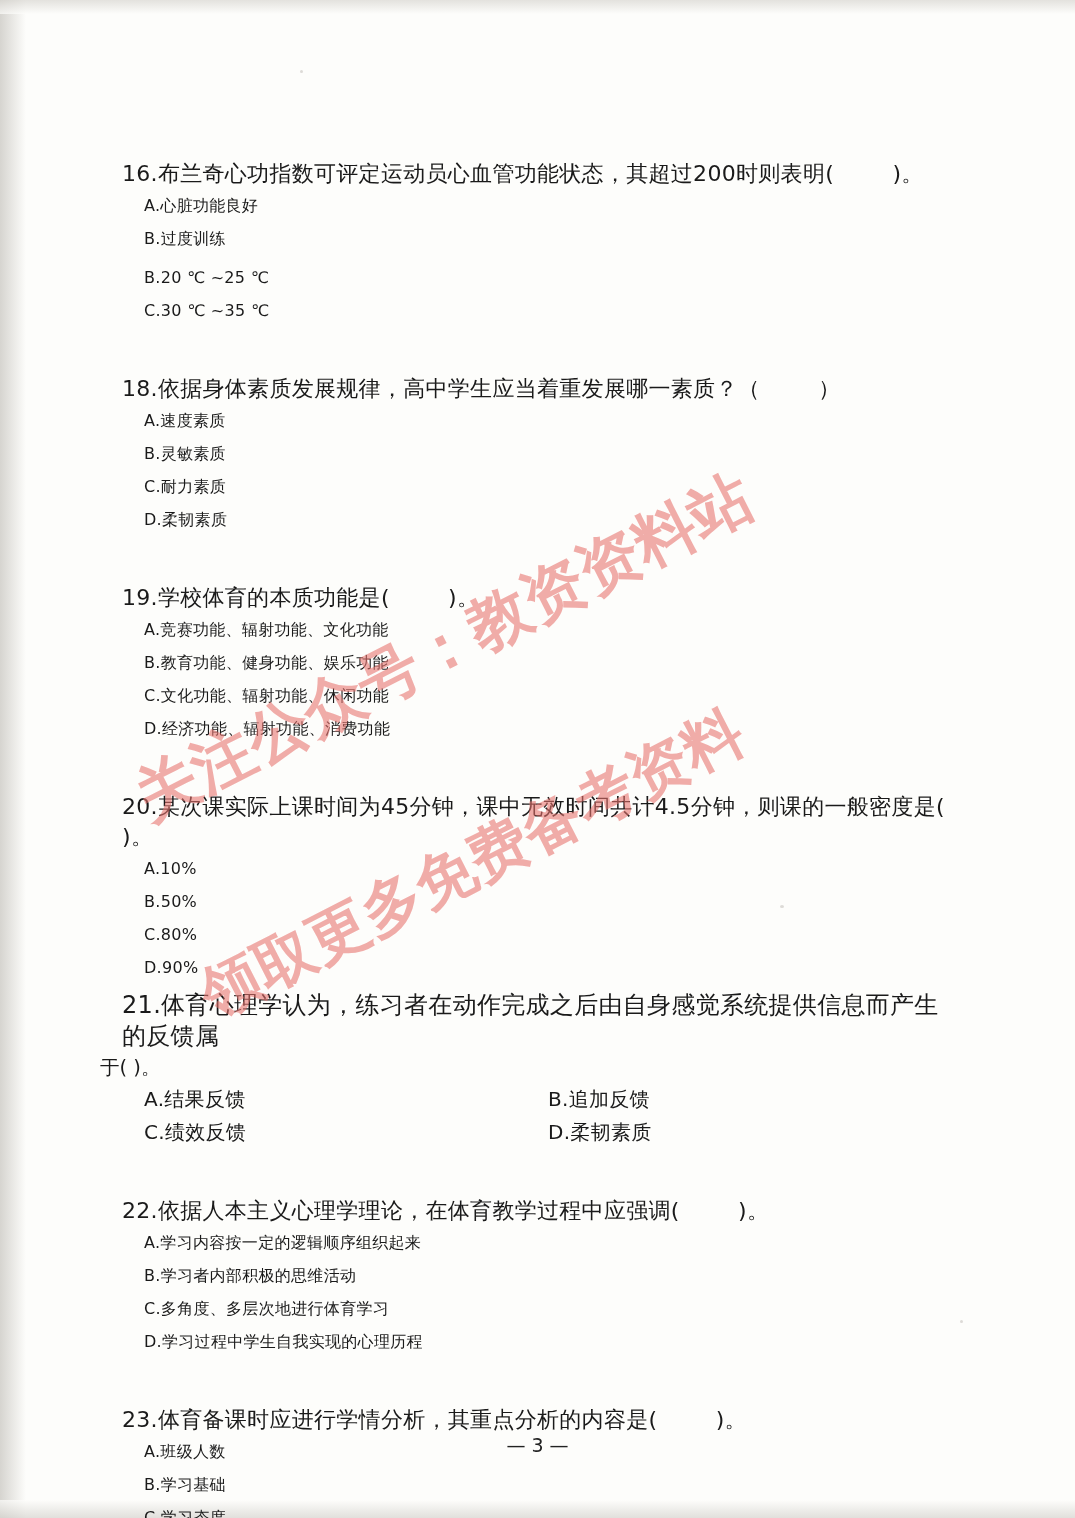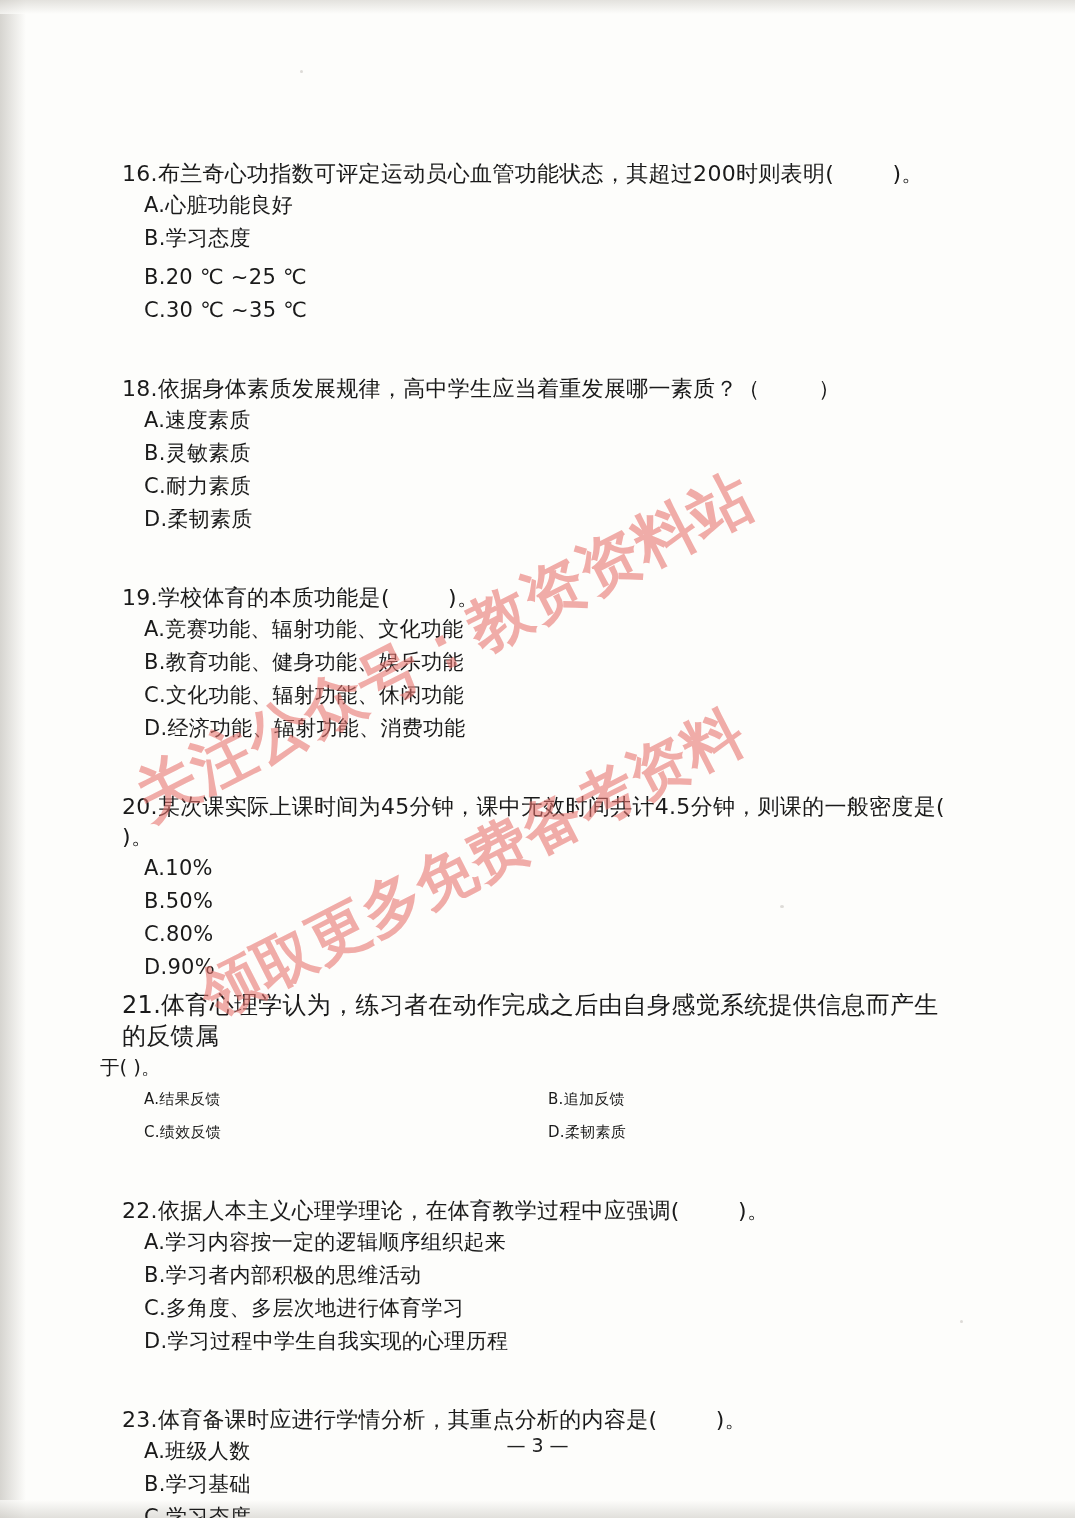--- a/index.html
+++ b/index.html
@@ -52,28 +52,28 @@
     margin-bottom: 6px;
   }
   .stem {
     font-size: 22px;
     line-height: 30px;
     letter-spacing: .3px;
     white-space: pre-wrap;
     margin-top: 47px;
   }
   .opt {
-    font-size: 21px;
+    font-size: 16px;
     line-height: 33px;
     padding-left: 22px;
     letter-spacing: .3px;
   }
   .opt-row {
     display: flex;
-    font-size: 15px;
+    font-size: 20px;
     line-height: 33px;
     padding-left: 22px;
     letter-spacing: .3px;
   }
   .opt-row .cell {
     width: 50%;
   }
   .stem-wrap2 {
     font-size: 24px;
     line-height: 31px;
@@ -134,21 +134,21 @@
 
   <div class="speck" style="left:300px;top:70px;width:3px;height:3px;"></div>
   <div class="speck" style="left:780px;top:905px;width:4px;height:3px;"></div>
   <div class="speck" style="left:960px;top:1320px;width:3px;height:3px;"></div>
 
   <div class="content">
 
     <div class="q">
       <div class="stem">16.布兰奇心功指数可评定运动员心血管功能状态，其超过200时则表明(        )。</div>
       <div class="opt">A.心脏功能良好</div>
-      <div class="opt">B.学习态度</div>
+      <div class="opt">B.过度训练</div>
     </div>
 
     <div class="q">
       <div class="opt">B.20 ℃ ~25 ℃</div>
       <div class="opt">C.30 ℃ ~35 ℃</div>
     </div>
 
     <div class="q">
       <div class="stem">18.依据身体素质发展规律，高中学生应当着重发展哪一素质？（        ）</div>
       <div class="opt">A.速度素质</div>

